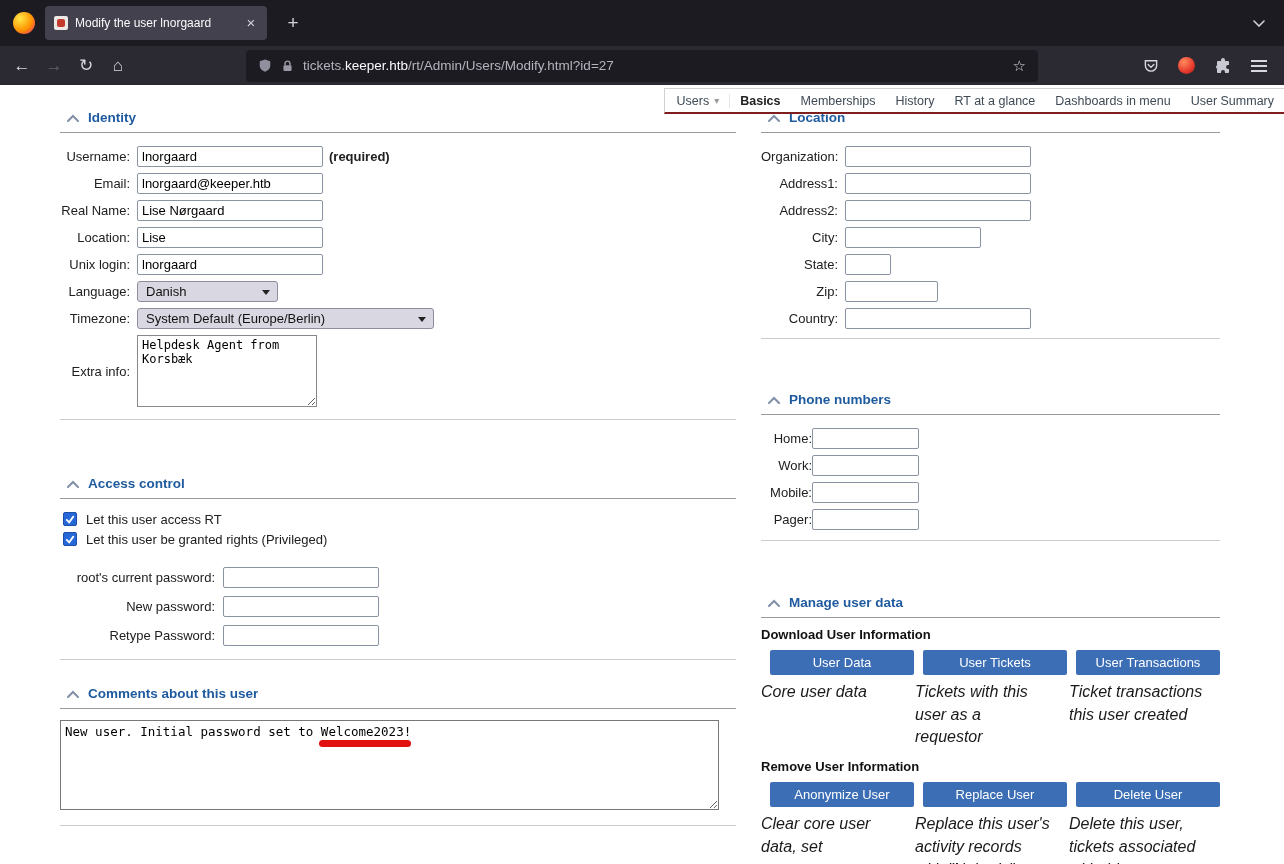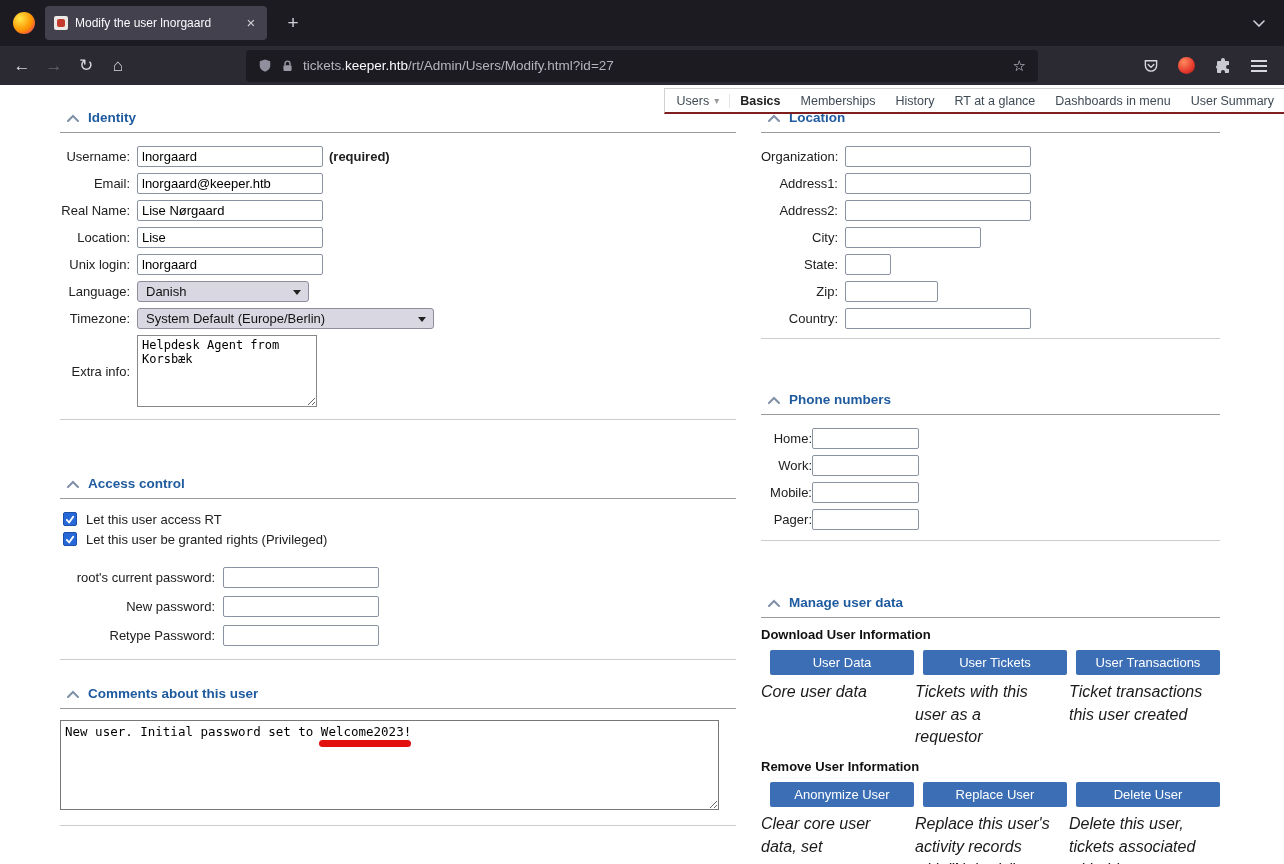--- a/index.html
+++ b/index.html
@@ -69,21 +69,21 @@
   .tinput { height: 21px; border: 1px solid #8a93a2; border-radius: 2px; padding: 1px 4px;
     font-family: "Liberation Sans", sans-serif; font-size: 13px; color: #000; background: #fff; }
   .w185 { width: 186px; } .w156 { width: 156px; } .w136 { width: 136px; } .w46 { width: 46px; }
   .w93 { width: 93px; } .w107 { width: 107px; }
   .required { font-weight: bold; margin-left: 6px; }
 
   .selectbox { height: 21px; background: #d9d7e2; border: 1px solid #8d8d9d; border-radius: 3px;
     display: flex; align-items: center; padding: 0 24px 0 8px; position: relative; color: #111; }
   .sel-arrow { position: absolute; right: 7px; top: 8px; width: 0; height: 0;
     border-left: 4px solid transparent; border-right: 4px solid transparent; border-top: 5px solid #222; }
-  .w-lang { width: 172px; } .w-tz { width: 297px; }
+  .w-lang { width: 141px; } .w-tz { width: 297px; }
 
   .frow-extra { display: flex; align-items: center; margin-top: 3px; }
   textarea { border: 1px solid #888; font-family: "DejaVu Sans Mono", monospace; color: #000; }
   .ta-extra { width: 180px; height: 72px; font-size: 12px; padding: 2px 4px; }
 
   .sec-access { margin-top: 56px; }
   .ac-rows { margin-top: 10px; }
   .cbrow { display: flex; align-items: center; gap: 9px; height: 20px; margin-left: 3px; }
   .checkbox { width: 14px; height: 14px; background: #2668d8; border: 1px solid #1d4fa8; border-radius: 2px;
     display: flex; align-items: center; justify-content: center; flex-shrink: 0; }

